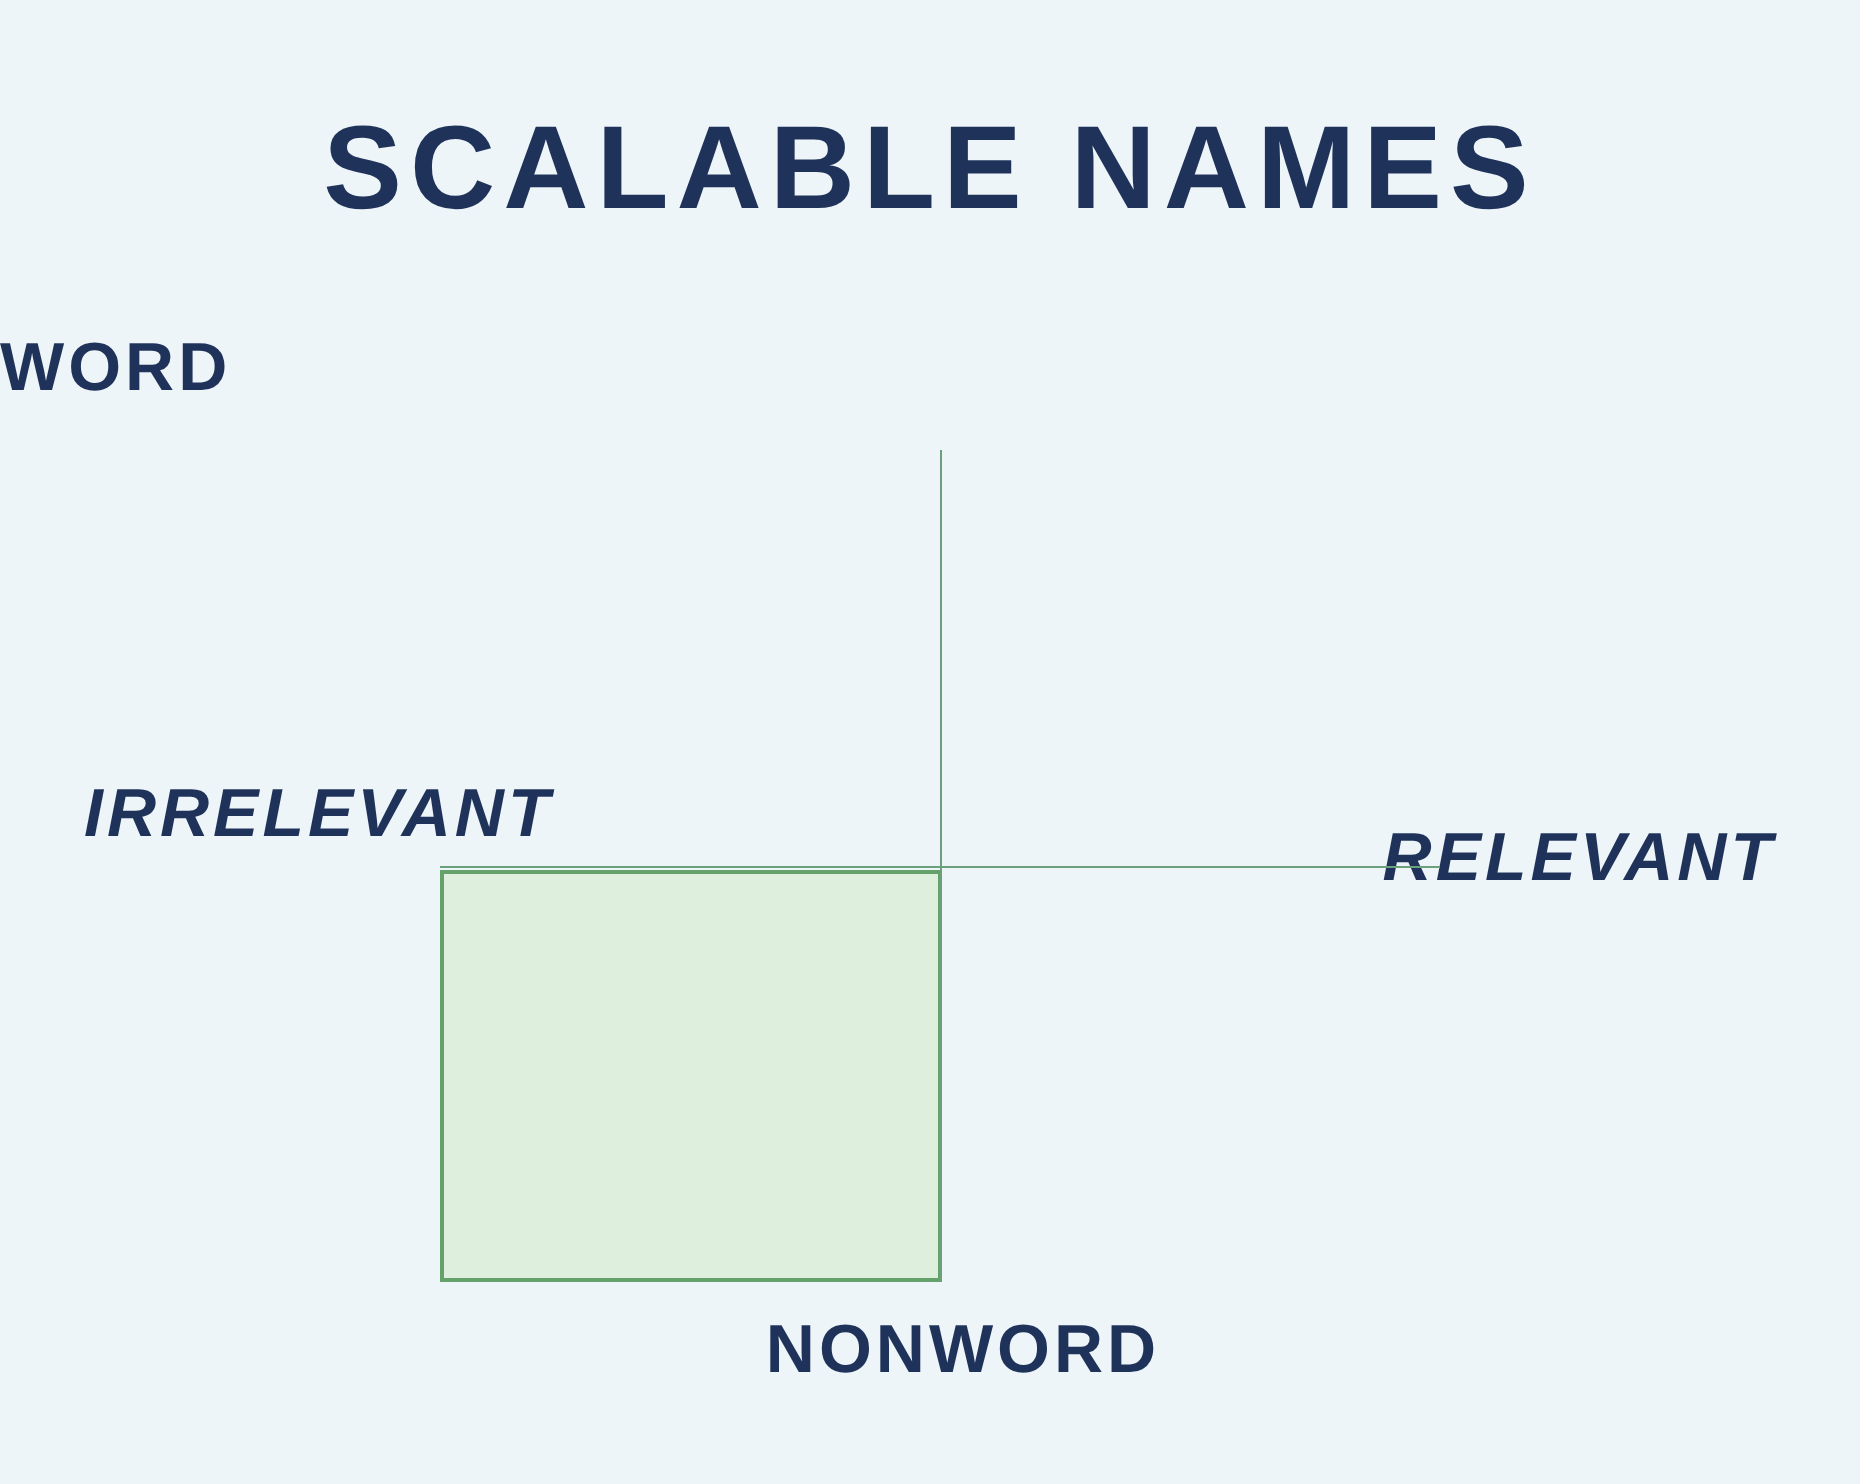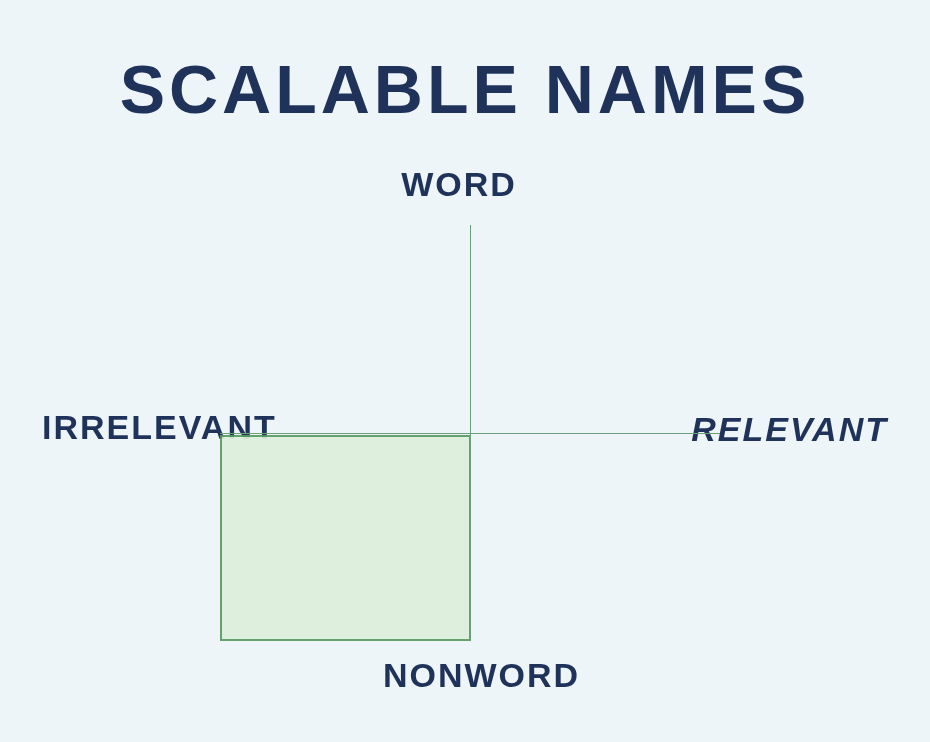--- a/index.html
+++ b/index.html
@@ -14,21 +14,21 @@
       font-family: Impact, 'Arial Black', sans-serif;
       position: relative;
       overflow: hidden;
     }
     .title {
       position: absolute;
       top: 50px;
       left: 0;
       right: 0;
       text-align: center;
-      font-size: 68px;
+      font-size: 59px;
       font-weight: 900;
       letter-spacing: 4px;
       color: #1f325a;
       text-transform: uppercase;
       font-stretch: condensed;
     }
     .chart-area {
       position: absolute;
       left: 220px;
       top: 225px;
@@ -66,33 +66,33 @@
       font-size: 34px;
       font-weight: 900;
       letter-spacing: 2px;
       color: #1f325a;
       text-transform: uppercase;
       font-stretch: condensed;
     }
     .label-top {
       left: 0;
       right: 12px;
-      text-align: center;
       top: 165px;
     }
     .label-bottom {
       left: 0;
       right: 0;
       text-align: center;
       top: 656px;
       padding-left: 33px;
     }
     .label-left {
       left: 42px;
-      top: 408px;
+      top: 388px;
+      font-style: italic;
     }
     .label-right {
       right: 42px;
       top: 410px;
       font-style: italic;
     }
   </style>
 </head>
 <body>
 

